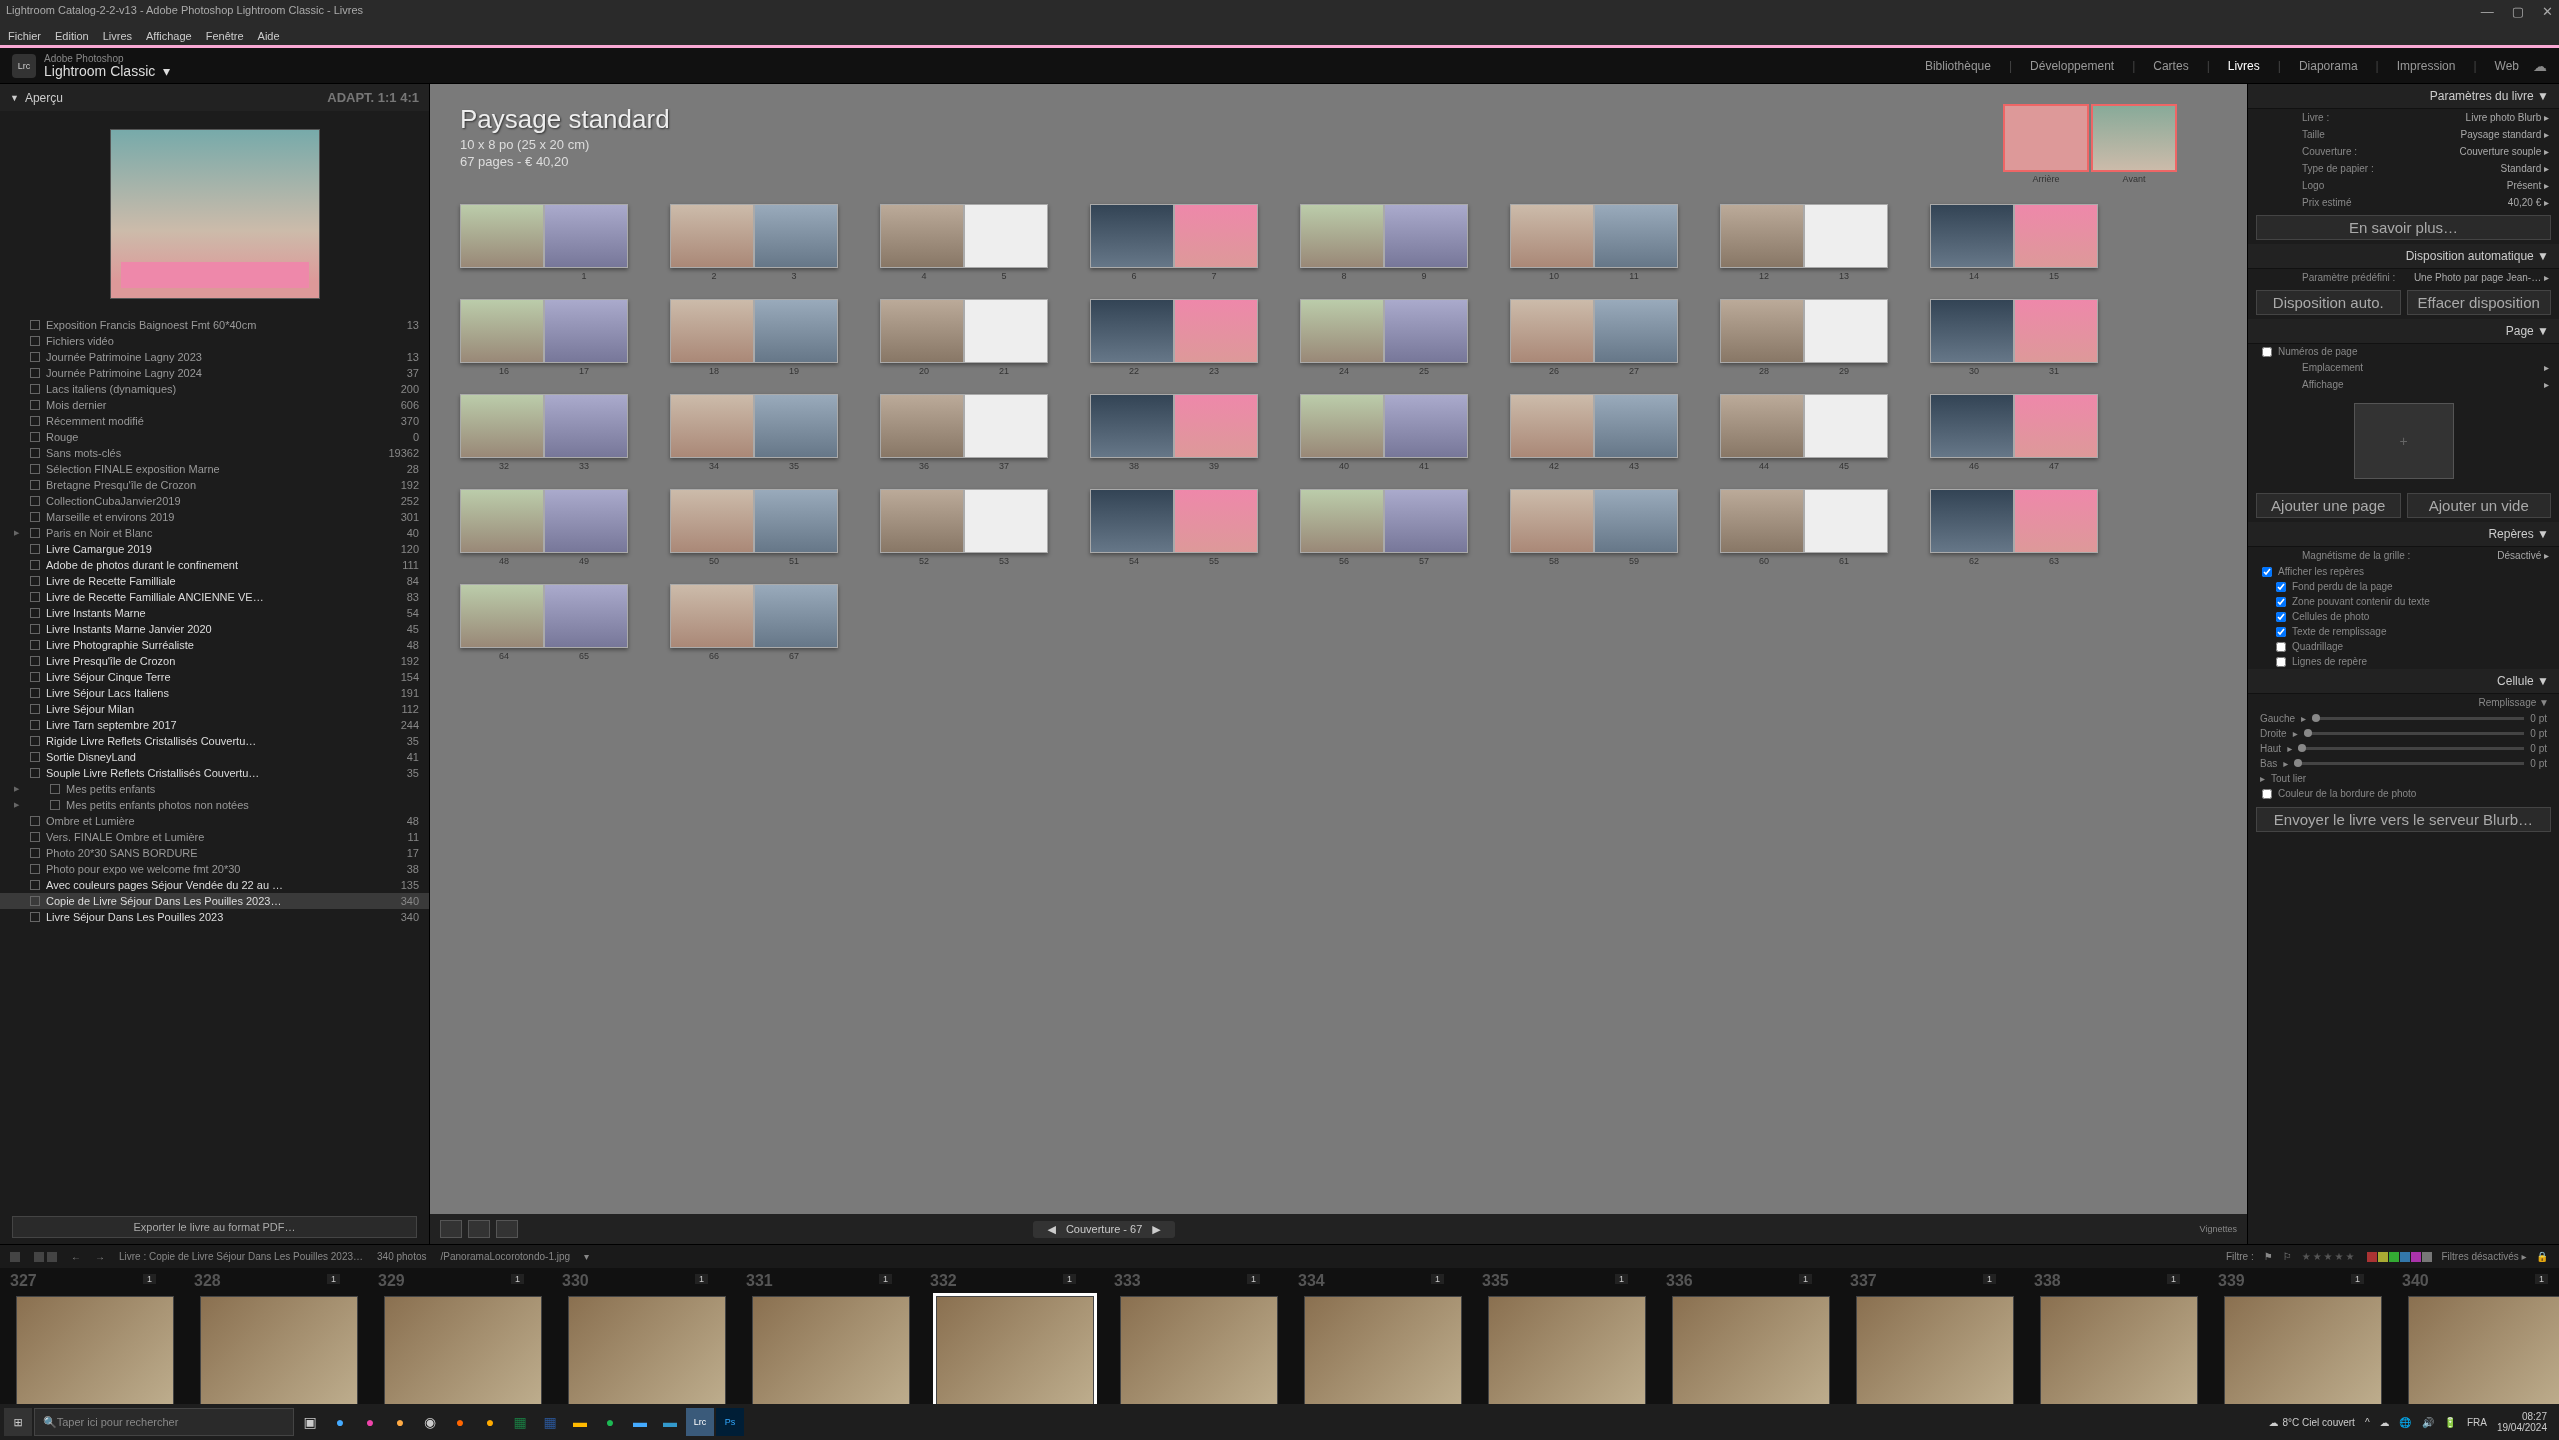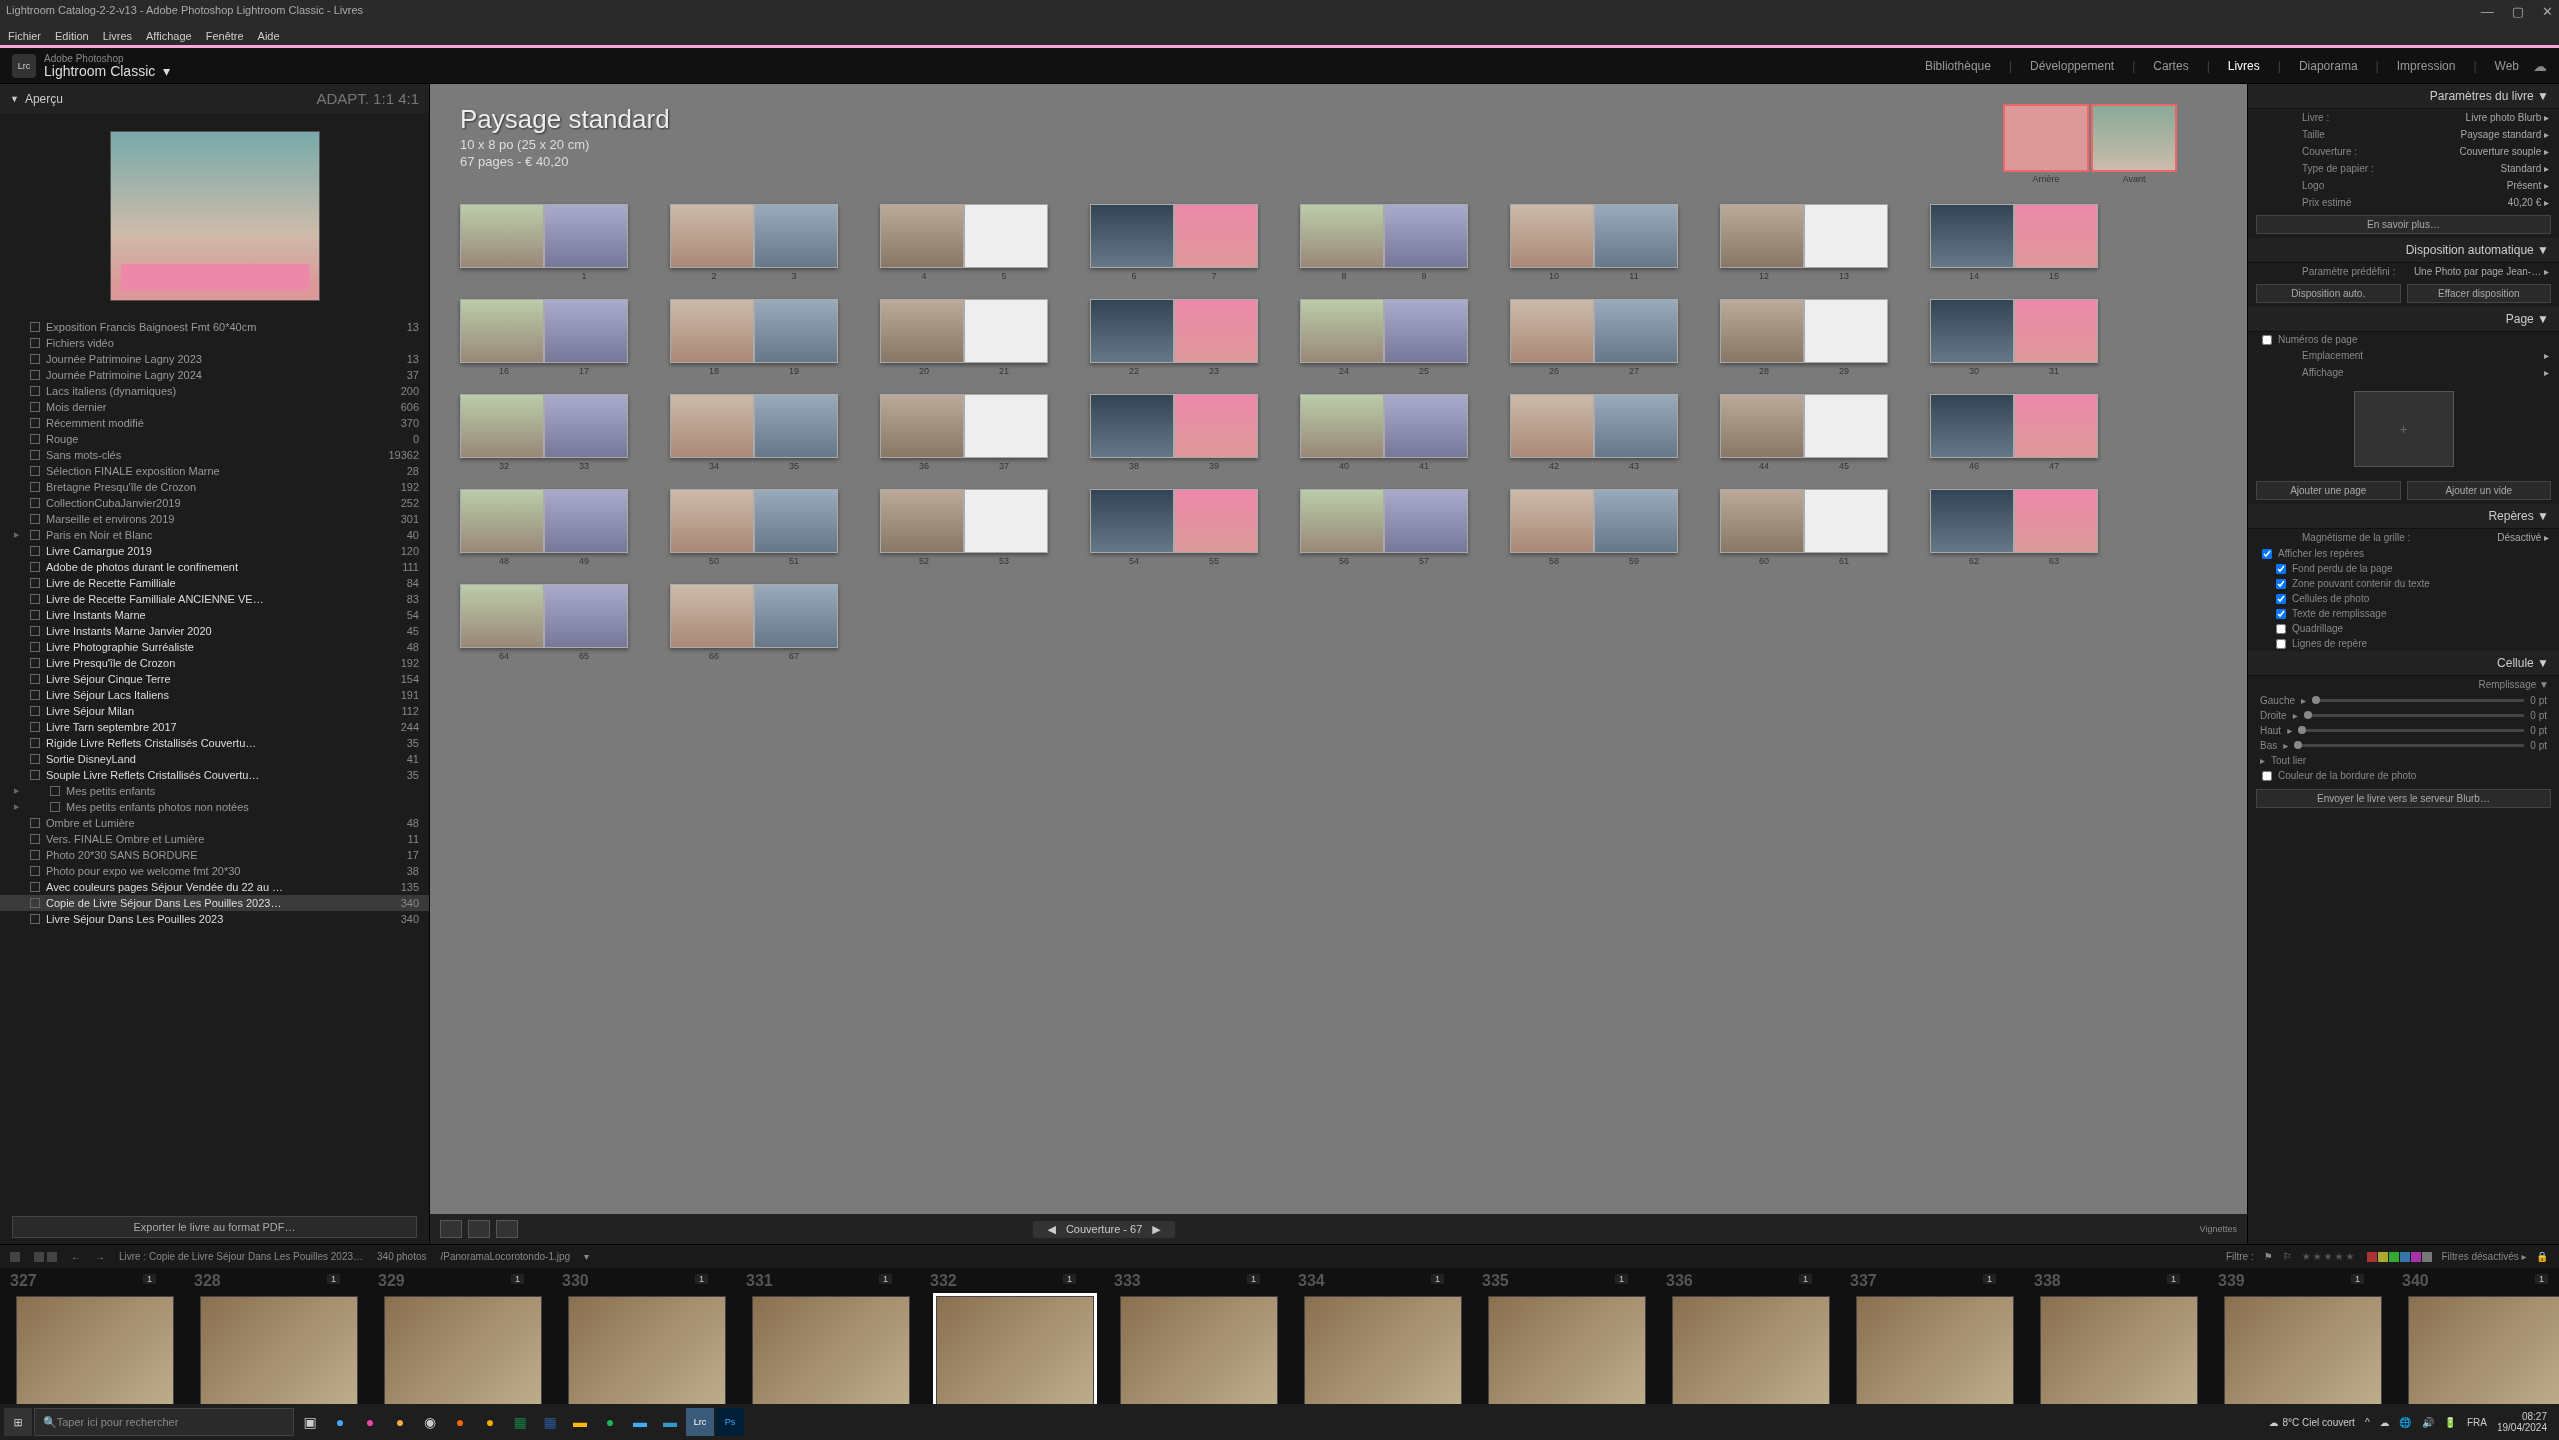--- a/index.html
+++ b/index.html
@@ -12,21 +12,21 @@
 .idrow .lrc-badge{width:24px;height:24px;background:#333;border-radius:4px;display:flex;align-items:center;justify-content:center;font-size:9px;color:#ccc;margin-right:8px;}
 .idrow .prodname{font-size:10px;color:#888;line-height:1;}
 .idrow .prodname .big{font-size:14px;color:#ddd;}
 .idrow .modules{margin-left:auto;display:flex;gap:18px;font-size:12px;color:#999;}
 .idrow .modules span.active{color:#fff;}
 .idrow .cloud{margin-left:14px;color:#888;font-size:14px;}
 .main { display:flex; height:1160px; }
 .leftpanel { width:430px; background:#1c1c1c; display:flex; flex-direction:column; border-right:1px solid #000;}
 .panel-hdr { background:#222; padding:6px 10px; font-size:12px; color:#ccc; display:flex; align-items:center;}
 .panel-hdr .caret{margin-right:6px;font-size:9px;}
-.panel-hdr .rt{margin-left:auto;font-size:15px;color:#777;}
+.panel-hdr .rt{margin-left:auto;font-size:13px;color:#777;font-weight:bold;}
 .preview-box{padding:18px 0;display:flex;justify-content:center;}
 .preview-img{width:210px;height:170px;background:linear-gradient(180deg,#7aa 0%,#cba 60%,#d99 90%);border:1px solid #555;position:relative;}
 .preview-img::after{content:"";position:absolute;bottom:10px;left:10px;right:10px;height:26px;background:#e8a;}
 .folder-list{flex:1;overflow-y:auto;}
 .folder-row{display:flex;align-items:center;padding:2px 10px 2px 30px;font-size:11px;color:#999;position:relative;}
 .folder-row .tri{position:absolute;left:14px;font-size:7px;color:#666;}
 .folder-row .sq{width:10px;height:10px;border:1px solid #666;margin-right:6px;flex-shrink:0;}
 .folder-row .cnt{margin-left:auto;color:#888;}
 .folder-row.sel{background:#3a3a3a;color:#fff;}
 .folder-row.indent1{padding-left:50px;}
@@ -53,21 +53,21 @@
 .btmbar{height:30px;background:#222;display:flex;align-items:center;padding:0 10px;gap:6px;}
 .btmbar .vbtn{width:22px;height:18px;background:#333;border:1px solid #555;}
 .btmbar .covnav{margin:0 auto;display:flex;align-items:center;gap:10px;background:#333;padding:2px 14px;border-radius:3px;font-size:11px;}
 .btmbar .vign{font-size:9px;color:#888;margin-left:auto;}
 
 .rightpanel{width:312px;background:#1c1c1c;overflow-y:auto;border-left:1px solid #000;}
 .rp-sec-hdr{background:#222;padding:5px 10px;text-align:right;font-size:12px;color:#ccc;border-bottom:1px solid #111;}
 .rp-row{display:flex;padding:3px 10px;font-size:10px;color:#888;}
 .rp-row .lbl{flex:1;margin-left:44px;}
 .rp-row .val{color:#aaa;}
-.rp-btn{background:#2a2a2a;border:1px solid #444;padding:3px 6px;font-size:10px;color:#aaa;text-align:center;margin:4px 8px;display:inline-block;}
+.rp-btn{background:#2a2a2a;border:1px solid #444;padding:3px 6px;font-size:15px;color:#aaa;text-align:center;margin:4px 8px;display:inline-block;}
 .rp-btns{display:flex;gap:6px;padding:4px 8px;}
 .rp-btns .rp-btn{flex:1;margin:0;}
 .rp-check{display:flex;align-items:center;gap:6px;padding:2px 14px;font-size:10px;color:#888;}
 .rp-check input{width:10px;height:10px;}
 .pg-preview{width:100px;height:76px;background:#333;border:1px solid #555;margin:10px auto;position:relative;}
 .pg-preview::after{content:"+";position:absolute;top:50%;left:50%;transform:translate(-50%,-50%);color:#666;font-size:14px;}
 .slider-row{display:flex;align-items:center;padding:2px 12px;font-size:10px;color:#888;gap:6px;}
 .slider-row .track{flex:1;height:3px;background:#444;position:relative;}
 .slider-row .track::after{content:"";position:absolute;left:0;top:-3px;width:8px;height:8px;background:#888;border-radius:50%;}
 

